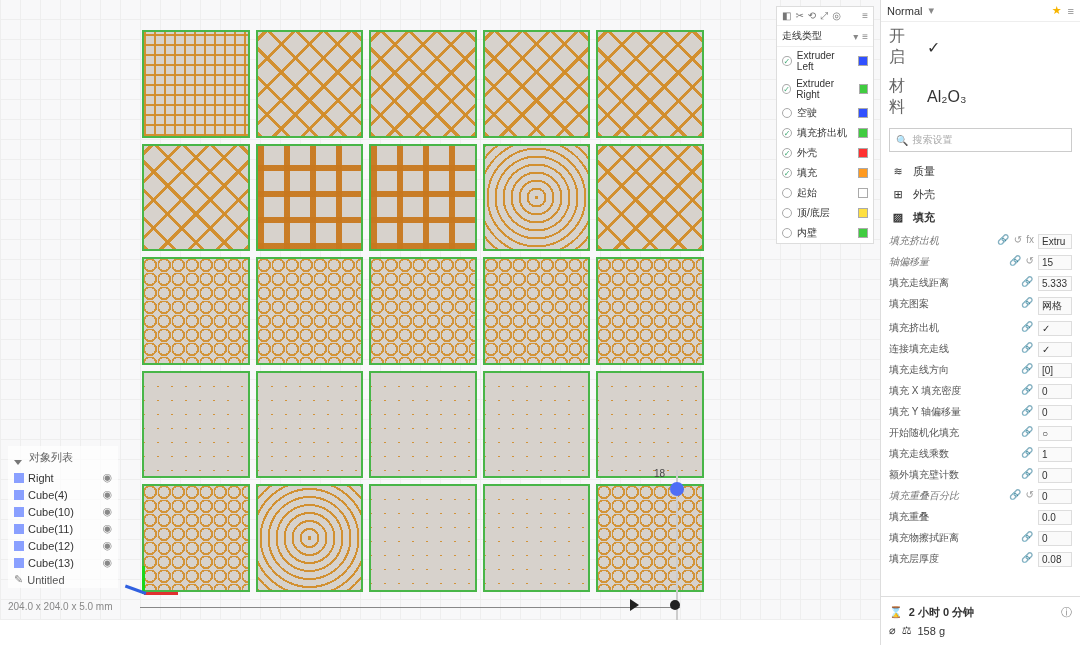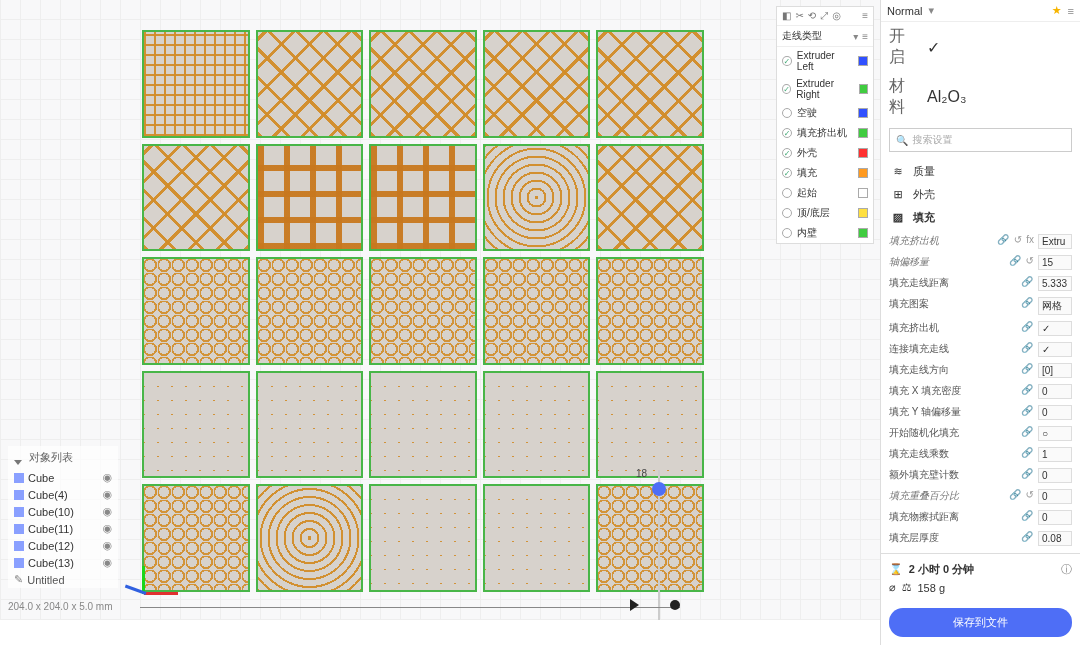--- a/index.html
+++ b/index.html
@@ -54,21 +54,21 @@
   .axis { position:absolute; left:118px; bottom:8px; width:50px; height:50px;}
   .axis .z { position:absolute; left:24px; top:4px; width:3px; height:28px; background:#1ad61a;}
   .axis .x { position:absolute; left:26px; top:30px; width:34px; height:3px; background:#e03030;}
   .axis .y { position:absolute; left:6px; top:30px; width:22px; height:3px; background:#3060e0; transform-origin:right center; transform:rotate(20deg);}
   
   .timeline { position:absolute; left:140px; bottom:7px; right:200px; height:10px;}
   .timeline .track { position:absolute; left:0; right:0; top:4px; height:1px; background:#888;}
   .timeline .play { position:absolute; left:490px; top:-4px; width:0;height:0;border-top:6px solid transparent;border-bottom:6px solid transparent;border-left:9px solid #222;}
   .timeline .dot  { position:absolute; right:0; top:-3px; width:10px;height:10px;border-radius:50%;background:#222;}
   
-  .layerslider { position:absolute; right:214px; top:470px; width:14px; height:150px;}
+  .layerslider { position:absolute; right:196px; top:470px; width:14px; height:150px;}
   .layerslider .tr { position:absolute; left:6px; top:0; width:2px; height:100%; background:#ccc;}
   .layerslider .knob { position:absolute; left:0; top:12px; width:14px;height:14px;border-radius:50%;background:#4e6ef6;}
   .layerslider .lbl { position:absolute; left:-16px; top:-2px; font-size:10px; color:#444;}
   
   .legend { position:absolute; right:206px; top:6px; width:98px; background:#fff; border:1px solid #ddd; font-size:10px;}
   .legend .tb { display:flex; gap:4px; padding:3px 5px; border-bottom:1px solid #eee; color:#777;}
   .legend .tb span{cursor:default;}
   .legend .lt { display:flex; align-items:center; padding:3px 5px; border-bottom:1px solid #eee; gap:4px;}
   .legend .lt .dd { margin-left:auto; color:#888;}
   .legend .item { display:flex; align-items:center; padding:3px 5px; gap:5px;}
@@ -132,21 +132,21 @@
   </div>
 
   <div class="objlist">
     <div class="hdr">
       <span class="chev"></span>
       <span>对象列表</span>
     </div>
     <div id="obj-rows">
         <div class="row">
           <span class="cube-ic"></span>
-          <span>Cube</span>
+          <span>Right</span>
           <span class="eye">◉</span>
         </div>
         <div class="row">
           <span class="cube-ic"></span>
           <span>Cube(4)</span>
           <span class="eye">◉</span>
         </div>
         <div class="row">
           <span class="cube-ic"></span>
           <span>Cube(10)</span>
@@ -354,20 +354,24 @@
         <span class="ico">🔗</span>
         <span class="val">0</span>
       </div>
       <div class="row em">
         <span class="lbl">填充重叠百分比</span>
         <span class="ico">🔗</span>
         <span class="ico">↺</span>
         <span class="val">0</span>
       </div>
       <div class="row">
+        <span class="lbl">填充重叠</span>
+        <span class="val">0.0</span>
+      </div>
+      <div class="row">
         <span class="lbl">填充物擦拭距离</span>
         <span class="ico">🔗</span>
         <span class="val">0</span>
       </div>
       <div class="row">
         <span class="lbl">填充层厚度</span>
         <span class="ico">🔗</span>
         <span class="val">0.08</span>
       </div>
     </div>
@@ -376,14 +380,13 @@
       <span>⌛</span>
       <b>2 小时 0 分钟</b>
       <span class="menu-ic" style="margin-left:auto">ⓘ</span>
     </div>
     <div class="line">
       <span>⌀</span>
       <span>⚖</span>
       <span>158 g</span>
     </div>
   </div>
-  <div class="savebtn">保存到文件</div>
 </div>
 
 </body></html>

